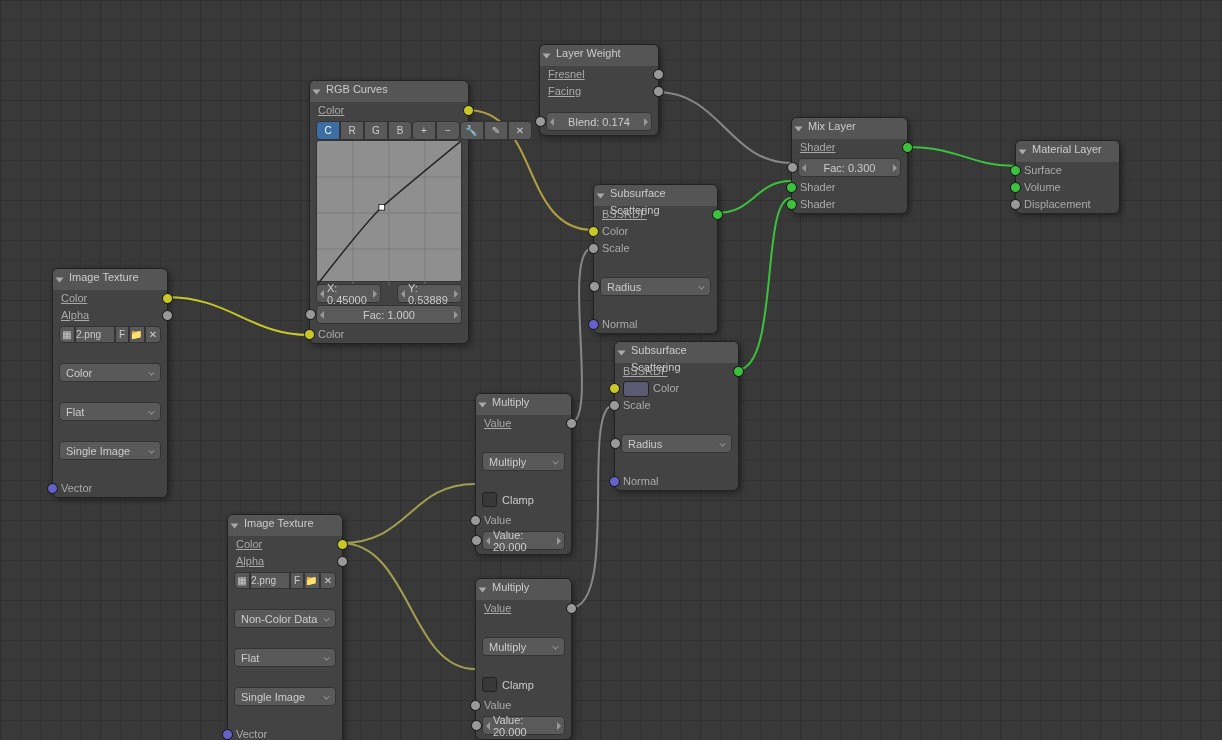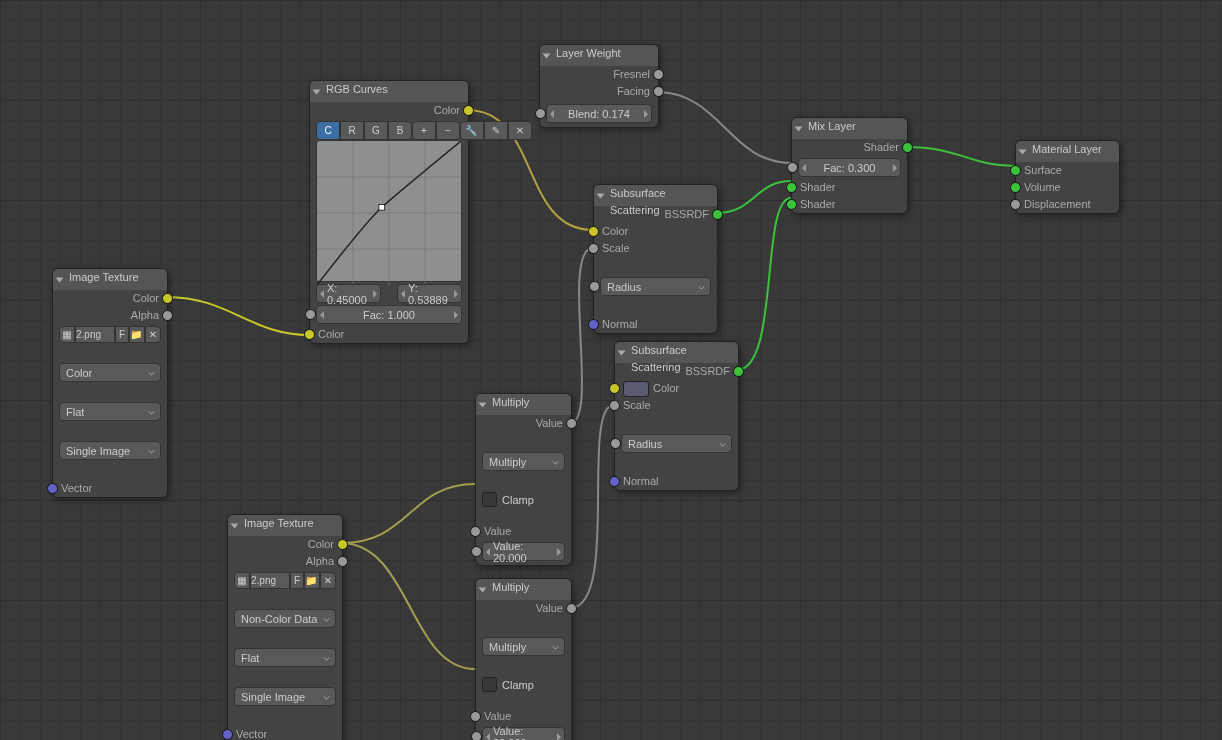--- a/index.html
+++ b/index.html
@@ -11,37 +11,37 @@
   linear-gradient(#333 1px,transparent 1px),
   linear-gradient(90deg,#333 1px,transparent 1px);
  background-size:100px 100px,100px 100px,20px 20px,20px 20px;
  background-position:0 0;
 }
 svg.wires{position:absolute;inset:0;pointer-events:none;}
 .node{position:absolute;background:#434343;border:1px solid #222;border-radius:6px;box-shadow:2px 2px 6px rgba(0,0,0,.4);}
 .node .hdr{height:21px;line-height:17px;background:#555;border-radius:5px 5px 0 0;padding:0 6px 0 16px;color:#ccc;position:relative;font-size:11px;}
 .node .hdr::before{content:"";position:absolute;left:4px;top:50%;width:0;height:0;border-left:5px solid #aaa;border-top:4px solid transparent;border-bottom:4px solid transparent;transform:translateY(-50%) rotate(90deg);} 
 .row{position:relative;height:17px;line-height:17px;padding:0 8px;}
-.row.r{ text-align:right;}
+.row.r{ text-align:left;text-decoration:underline;}
 .row.l{ text-align:left;}
 .sock{position:absolute;width:9px;height:9px;border-radius:50%;border:1px solid #111;top:3px;}
 .sock.out{right:-6px;}
 .sock.in{left:-6px;}
 .s-yel{background:#c7c729;}
 .s-grn{background:#3cc13c;}
 .s-gry{background:#999;}
 .s-pur{background:#6363c7;}
 .drop,.numfld,.btnrow,.chk-row{margin:20px 6px;height:17px;border-radius:4px;background:#595959;border:1px solid #333;position:relative;font-size:11px;color:#ccc;display:flex;align-items:center;}
 .drop{padding:0 14px 0 6px;justify-content:flex-start;}
 .drop::after{content:"";position:absolute;right:5px;top:5px;width:6px;height:6px;border-right:1px solid #aaa;border-bottom:1px solid #aaa;transform:rotate(45deg) scale(.6);} 
 .numfld{padding:0 10px;justify-content:center;background:#5a5a5a;}
 .numfld::before,.numfld::after{content:"";position:absolute;top:5px;width:0;height:0;border-top:4px solid transparent;border-bottom:4px solid transparent;}
 .numfld::before{left:3px;border-right:4px solid #999;}
 .numfld::after{right:3px;border-left:4px solid #999;}
-.chk-row{background:none;border:none;margin:15px 6px;align-items:center;}
+.chk-row{background:none;border:none;margin:4px 6px;align-items:center;}
 .chk{width:13px;height:13px;border-radius:3px;background:#383838;border:1px solid #222;margin-right:5px;}
 .swatch{width:24px;height:14px;border-radius:3px;border:1px solid #222;display:inline-block;vertical-align:middle;margin-right:4px;}
 .toolrow{display:flex;gap:0;margin:2px 6px;height:17px;}
 .toolrow .btn{flex:none;height:17px;background:#595959;border:1px solid #333;border-radius:0;display:flex;align-items:center;justify-content:center;color:#ccc;font-size:10px;padding:0 4px;}
 .toolrow .btn.first{border-radius:4px 0 0 4px;}
 .toolrow .btn.last{border-radius:0 4px 4px 0;}
 .toolrow .btn.active{background:#3a6ea5;color:#fff;}
 .toolrow .sp{width:4px;}
 .toolrow .icn{width:14px;}
 .curves{margin:2px 6px;height:140px;background:#8f8f8f;border:1px solid #333;border-radius:3px;position:relative;}
@@ -151,21 +151,21 @@
   <div class="numfld">Y: 0.53889</div>
  </div>
  <div class="numfld" style="margin:2px 6px;"><span class="sock in s-gry" style="left:-12px;"></span>Fac: 1.000</div>
  <div class="row l"><span class="sock in s-yel"></span><span>Color</span></div>
 </div>
 
 <div class="node" style="left:539px;top:44px;width:118px;">
  <div class="hdr">Layer Weight</div>
  <div class="row r"><span>Fresnel</span><span class="sock out s-gry"></span></div>
  <div class="row r"><span>Facing</span><span class="sock out s-gry"></span></div>
- <div class="numfld" style="margin:4px 6px 4px;"><span class="sock in s-gry" style="left:-12px;"></span>Blend: 0.174</div>
+ <div class="numfld" style="margin:12px 6px 4px;"><span class="sock in s-gry" style="left:-12px;"></span>Blend: 0.174</div>
 </div>
 
 <div class="node" style="left:475px;top:393px;width:95px;">
  <div class="hdr">Multiply</div>
  <div class="row r"><span>Value</span><span class="sock out s-gry"></span></div>
  <div class="drop">Multiply</div>
  <div class="chk-row">
       <span class="chk"></span>
       <span>Clamp</span>
     </div>

